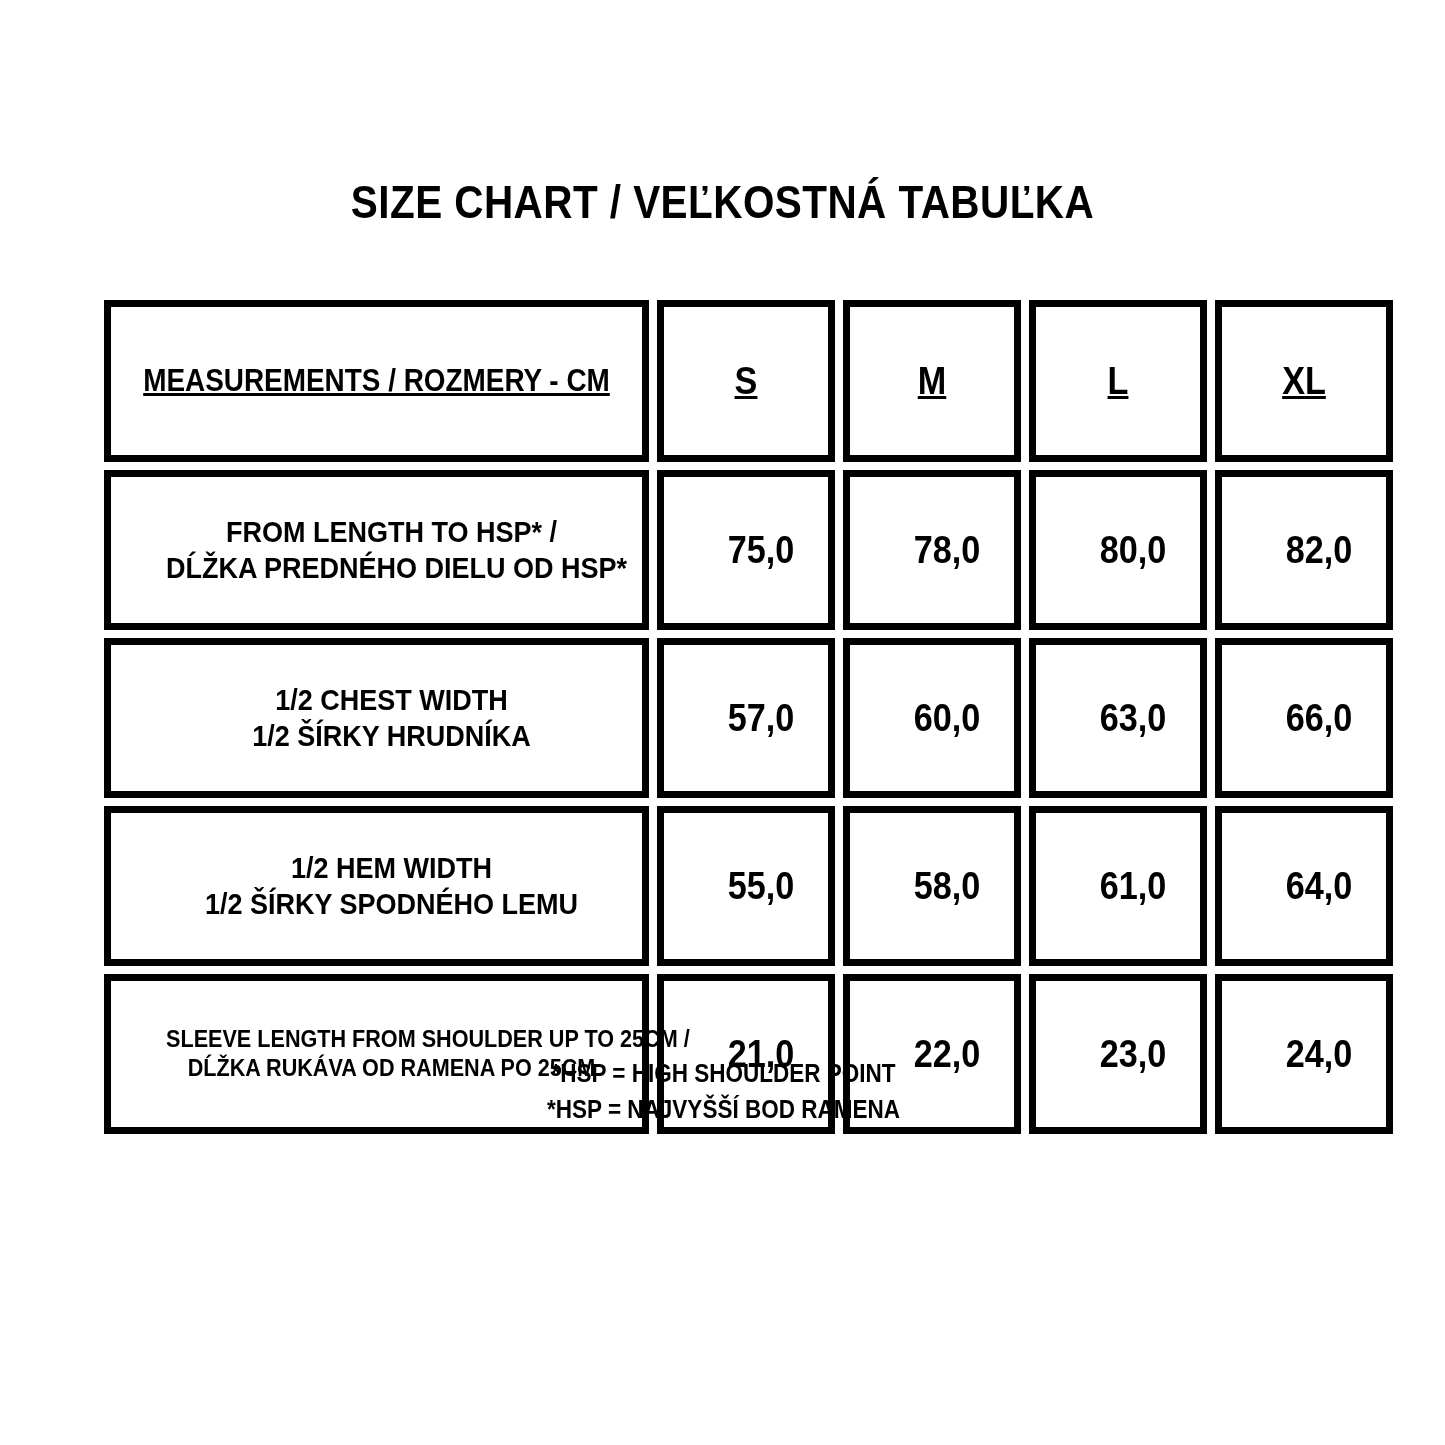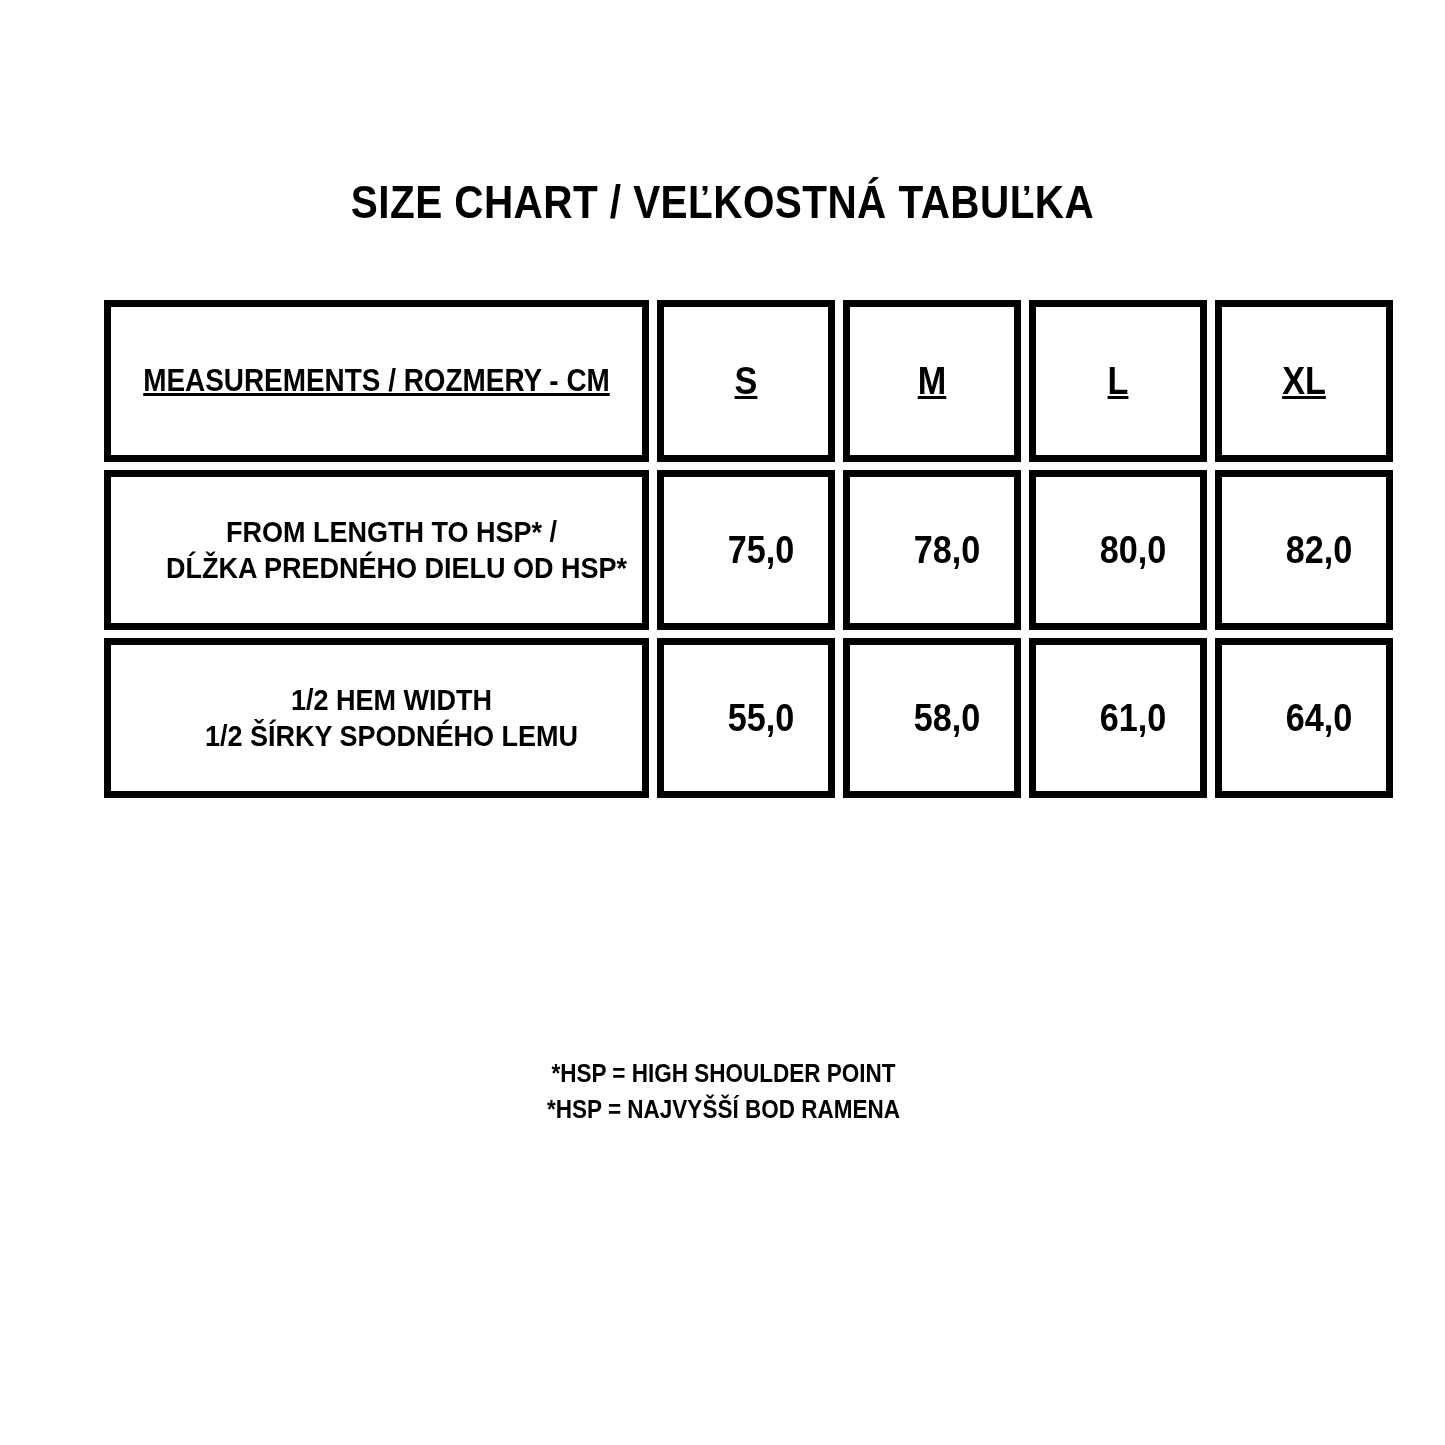--- a/index.html
+++ b/index.html
@@ -151,20 +151,40 @@
             <div class="value">78,0</div>
           </td>
           <td>
             <div class="value">80,0</div>
           </td>
           <td>
             <div class="value">82,0</div>
           </td>
         </tr>
 
+        <tr class="data-row">
+          <td>
+            <div class="cell-label">
+              <span class="line1">1/2 CHEST WIDTH</span>
+              <span class="line2">1/2 ŠÍRKY HRUDNÍKA</span>
+            </div>
+          </td>
+          <td>
+            <div class="value">57,0</div>
+          </td>
+          <td>
+            <div class="value">60,0</div>
+          </td>
+          <td>
+            <div class="value">63,0</div>
+          </td>
+          <td>
+            <div class="value">66,0</div>
+          </td>
+        </tr>
 
         <tr class="data-row">
           <td>
             <div class="cell-label">
               <span class="line1">1/2 HEM WIDTH</span>
               <span class="line2">1/2 ŠÍRKY SPODNÉHO LEMU</span>
             </div>
           </td>
           <td>
             <div class="value">55,0</div>
@@ -173,20 +193,40 @@
             <div class="value">58,0</div>
           </td>
           <td>
             <div class="value">61,0</div>
           </td>
           <td>
             <div class="value">64,0</div>
           </td>
         </tr>
 
+        <tr class="data-row">
+          <td>
+            <div class="cell-label small">
+              <span class="line1">SLEEVE LENGTH FROM SHOULDER UP TO 25CM /</span>
+              <span class="line2">DĹŽKA RUKÁVA OD RAMENA PO 25CM</span>
+            </div>
+          </td>
+          <td>
+            <div class="value">21,0</div>
+          </td>
+          <td>
+            <div class="value">22,0</div>
+          </td>
+          <td>
+            <div class="value">23,0</div>
+          </td>
+          <td>
+            <div class="value">24,0</div>
+          </td>
+        </tr>
       </tbody>
     </table>
   </div>
 
   <div class="footnotes">
     <span class="footnote">*HSP = HIGH SHOULDER POINT</span>
     <span class="footnote">*HSP = NAJVYŠŠÍ BOD RAMENA</span>
   </div>
 
 </div>

